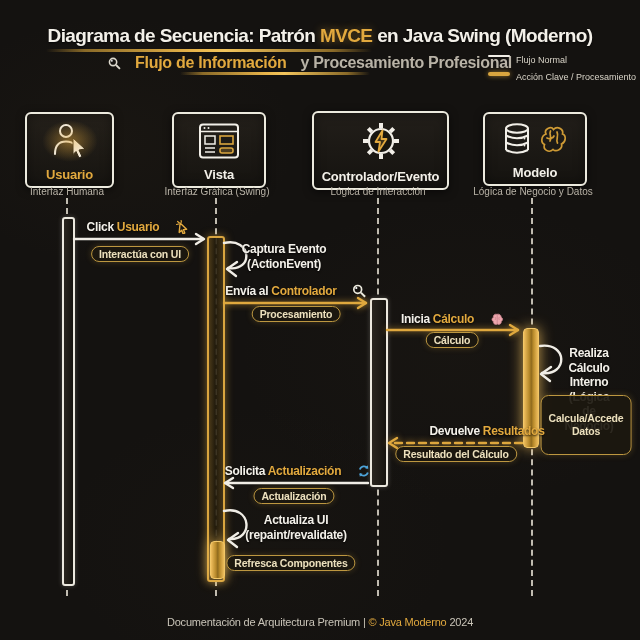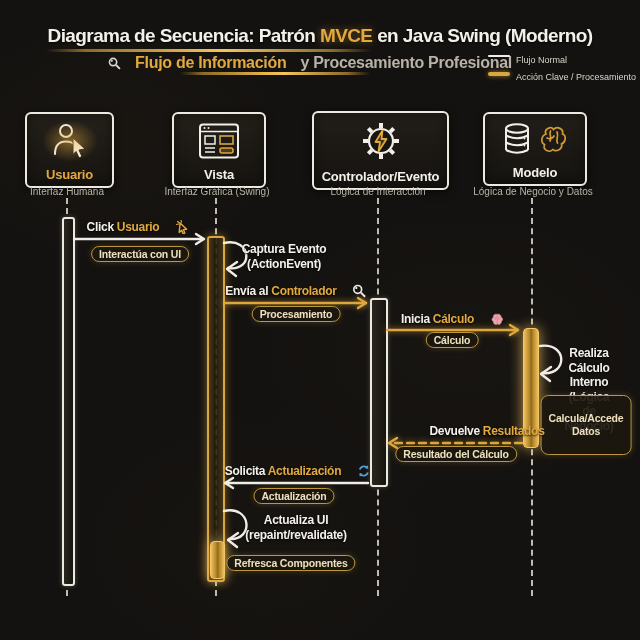--- a/index.html
+++ b/index.html
@@ -259,14 +259,17 @@
     </svg>
   </div>
   <div class="abs ctr badge" style="left:294px;top:488px;">Actualización</div>
 
   <div class="abs ctr msg-multi" style="left:296px;top:513px;">
     <div>Actualiza UI</div>
     <div>(repaint/revalidate)</div>
   </div>
   <div class="abs ctr badge" style="left:291px;top:555px;">Refresca Componentes</div>
 
+  <div class="abs footer">
+    <span>Documentación de Arquitectura Premium | </span><span class="gold">© Java Moderno</span><span> 2024</span>
+  </div>
 
 </div>
 
 </body></html>

